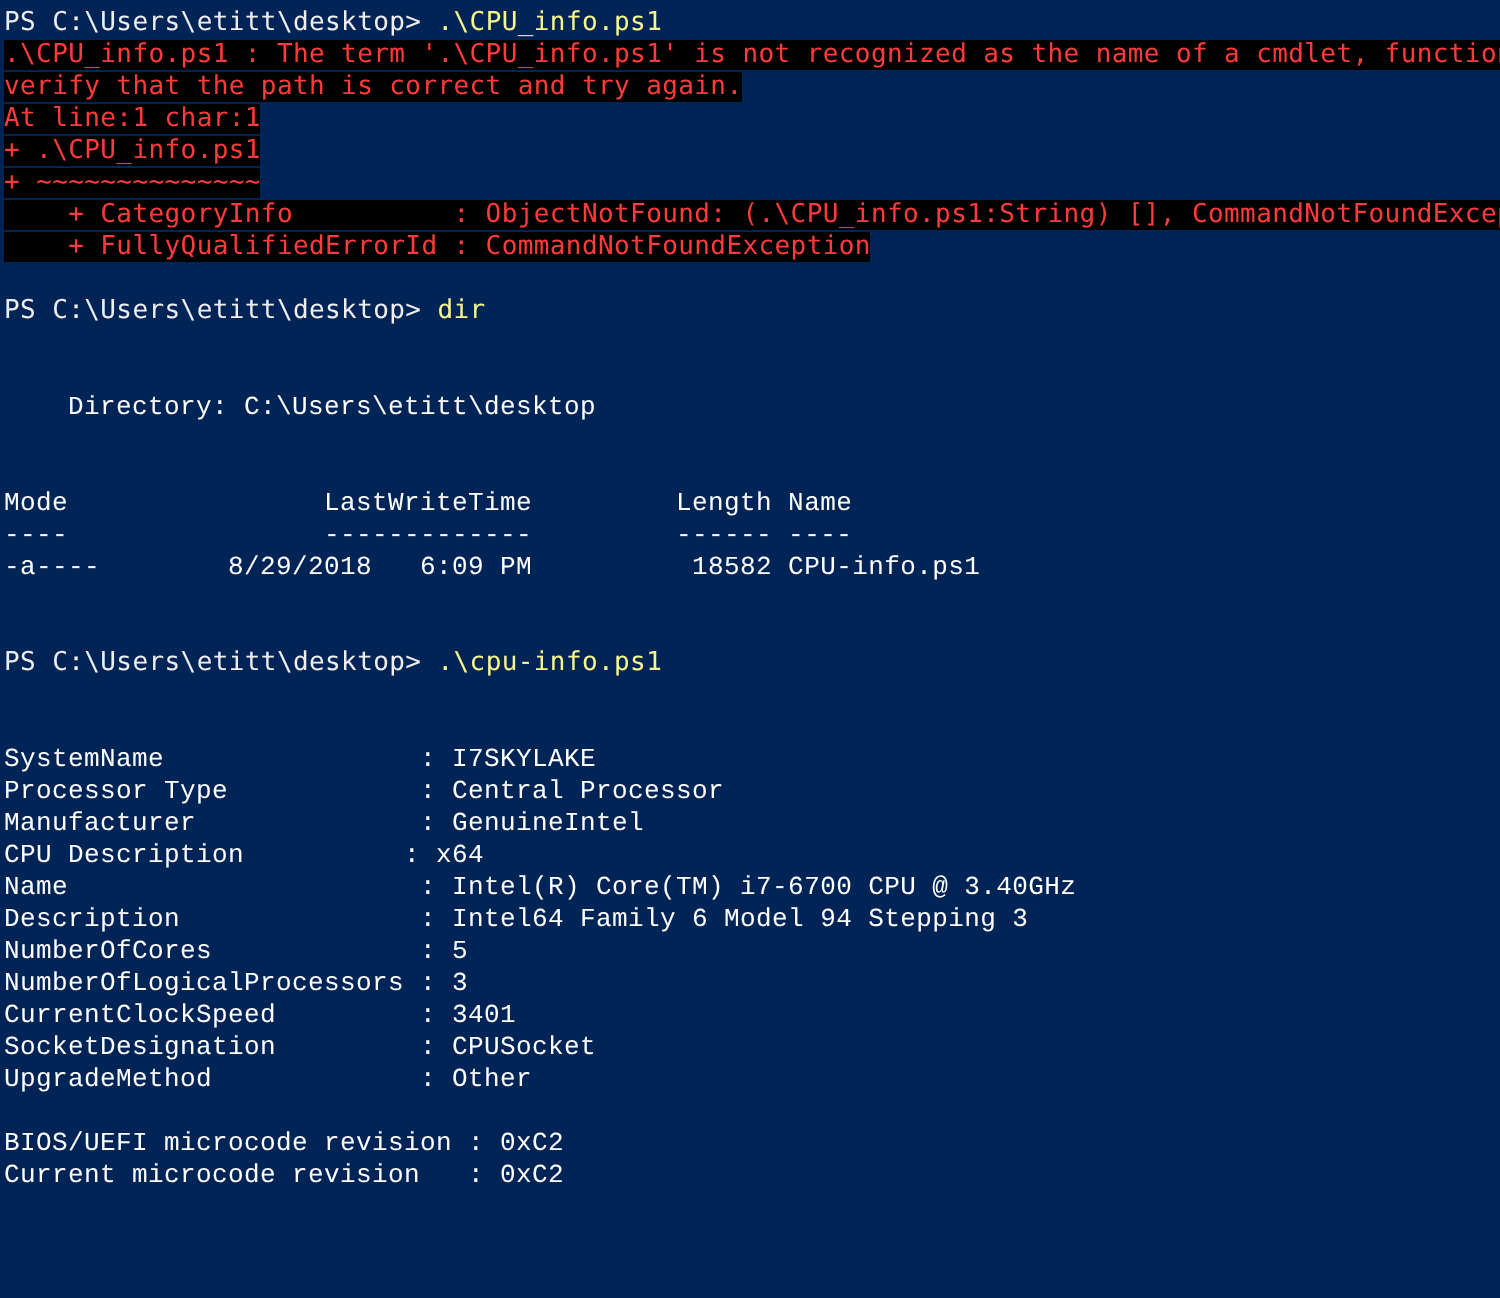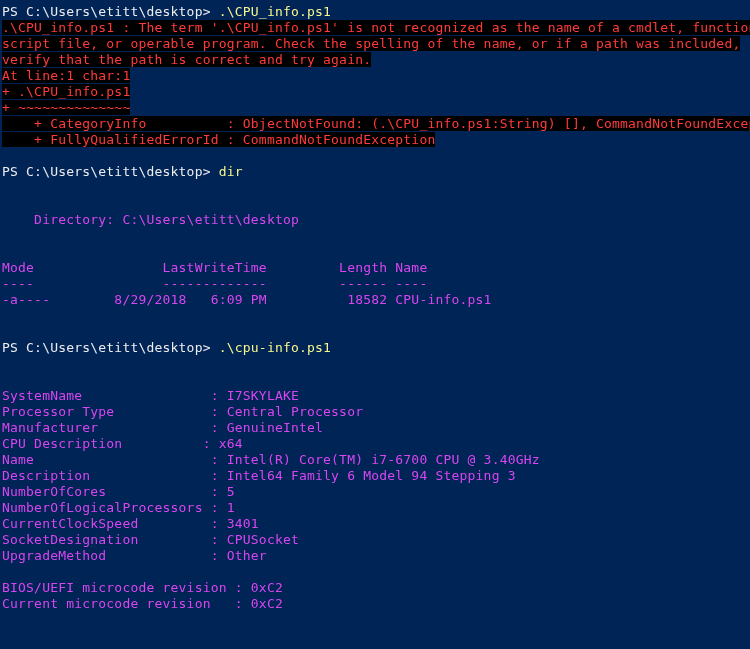--- a/index.html
+++ b/index.html
@@ -24,30 +24,29 @@
     }
     .prompt { color: #eeedf0; }
     .cmd-yellow { color: #f7f78d; }
     .error-red {
       color: #ff3b3b;
       background: #000000;
     }
     .error-red-line {
       display: inline;
     }
-    .white { color: #d946ef; }
+    .white { color: #ffffff; font-family: Liberation Mono, monospace; }
   </style>
 </head>
 <body>
 
 <div>
   <div class="line"><span class="prompt">PS C:\Users\etitt\desktop&gt; </span><span class="cmd-yellow">.\CPU_info.ps1</span></div>
 
   <div class="line"><span class="error-red error-red-line">.\CPU_info.ps1 : The term '.\CPU_info.ps1' is not recognized as the name of a cmdlet, function,</span></div>
-  <div class="line"><span class="error-red error-red-line">script file, or operable program. Check the spelling of the name, or if a path was included,</span></div>
   <div class="line"><span class="error-red error-red-line">verify that the path is correct and try again.</span></div>
   <div class="line"><span class="error-red error-red-line">At line:1 char:1</span></div>
   <div class="line"><span class="error-red error-red-line">+ .\CPU_info.ps1</span></div>
   <div class="line"><span class="error-red error-red-line">+ ~~~~~~~~~~~~~~</span></div>
   <div class="line"><span class="error-red error-red-line">    + CategoryInfo          : ObjectNotFound: (.\CPU_info.ps1:String) [], CommandNotFoundException</span></div>
   <div class="line"><span class="error-red error-red-line">    + FullyQualifiedErrorId : CommandNotFoundException</span></div>
 
   <div class="line">&nbsp;</div>
 
   <div class="line"><span class="prompt">PS C:\Users\etitt\desktop&gt; </span><span class="cmd-yellow">dir</span></div>
@@ -72,21 +71,21 @@
   <div class="line">&nbsp;</div>
   <div class="line">&nbsp;</div>
 
   <div class="line white">SystemName                : I7SKYLAKE</div>
   <div class="line white">Processor Type            : Central Processor</div>
   <div class="line white">Manufacturer              : GenuineIntel</div>
   <div class="line white">CPU Description          : x64</div>
   <div class="line white">Name                      : Intel(R) Core(TM) i7-6700 CPU @ 3.40GHz</div>
   <div class="line white">Description               : Intel64 Family 6 Model 94 Stepping 3</div>
   <div class="line white">NumberOfCores             : 5</div>
-  <div class="line white">NumberOfLogicalProcessors : 1</div>
+  <div class="line white">NumberOfLogicalProcessors : 3</div>
   <div class="line white">CurrentClockSpeed         : 3401</div>
   <div class="line white">SocketDesignation         : CPUSocket</div>
   <div class="line white">UpgradeMethod             : Other</div>
 
   <div class="line">&nbsp;</div>
 
   <div class="line white">BIOS/UEFI microcode revision : 0xC2</div>
   <div class="line white">Current microcode revision   : 0xC2</div>
 </div>
 

